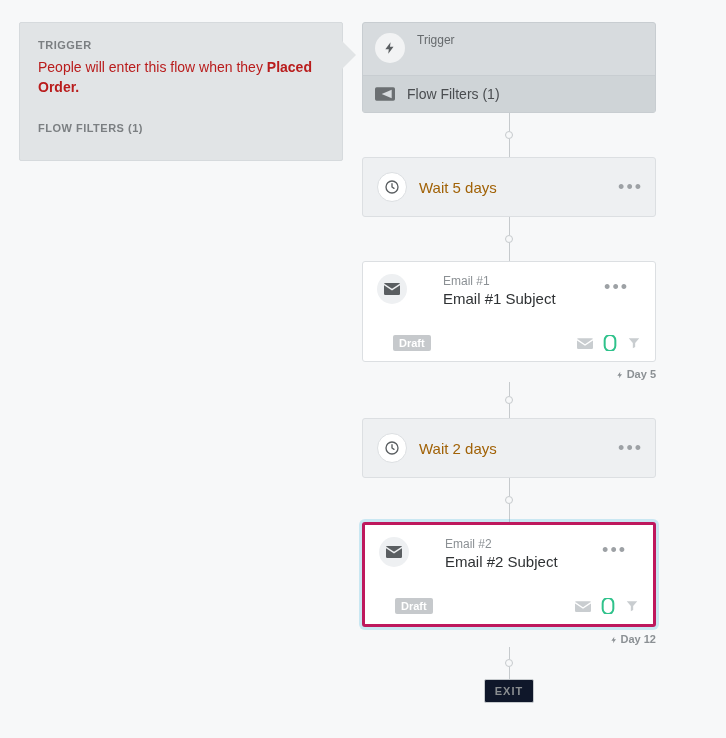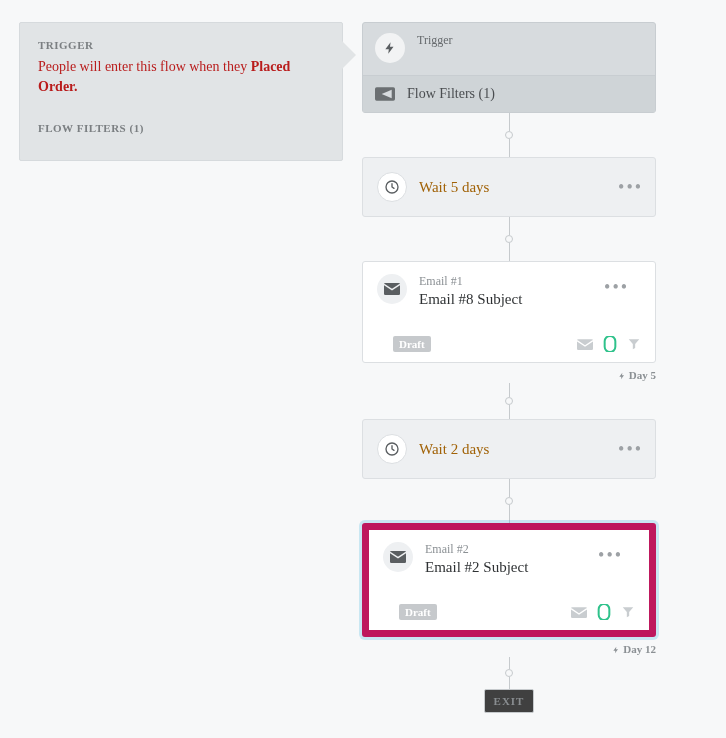--- a/index.html
+++ b/index.html
@@ -9,21 +9,20 @@
     width: 726px;
     height: 738px;
     overflow: hidden;
     font-size: 14px;
     color: #383b3e;
   }
   .canvas {
     position: relative;
     width: 692px;
     height: 738px;
-    font-family: Liberation Serif, serif;
   }
 
   
   .info-panel {
     position: absolute;
     left: 19px;
     top: 22px;
     width: 324px;
     background: #e1e4e6;
     border: 1px solid #d6dadd;
@@ -163,26 +162,27 @@
     line-height: 1;
   }
 
   
   .email-card {
     background: #ffffff;
     border: 1px solid #dcdfe2;
     padding: 12px 14px 10px 14px;
   }
   .email-card.selected {
-    border: 7px solid #be185d;
+    border: 3px solid #be185d;
     box-shadow: 0 0 0 3px rgba(63,180,224,0.25);
   }
   .email-card .ec-header {
     display: flex;
     position: relative;
+    gap: 24px;
   }
   .email-card .icon-circle {
     background: #eef0f2;
   }
   .email-card .ec-labels .eyebrow {
     font-size: 12px;
     color: #8b9094;
   }
   .email-card .ec-labels .subject {
     font-size: 15px;
@@ -221,21 +221,21 @@
     color: #8b9094;
     display: flex;
     align-items: flex-end;
     gap: 3px;
   }
 
   .exit-pill {
     width: 50px;
     margin: 0 auto;
     border: 1px solid #c6cacd;
-    background: #404040;
+    background: #0f172a;
     text-align: center;
     padding: 5px 4px;
     font-size: 11px;
     font-weight: 700;
     letter-spacing: 1px;
     color: #898d90;
     border-radius: 2px;
   }
 
   .svg-ic { display: block; }
@@ -305,21 +305,21 @@
       <div class="card email-card">
         <div class="ec-header">
           <div class="icon-circle">
             <svg class="svg-ic" width="16" height="12" viewBox="0 0 24 18">
                 <rect x="0" y="0" width="24" height="18" rx="2" fill="#5a5e61"></rect>
                 <path d="M0 2l12 8 12-8" fill="none" stroke="#eef0f2" stroke-width="2"></path>
               </svg>
           </div>
           <div class="ec-labels">
             <div class="eyebrow">Email #1</div>
-            <div class="subject">Email #8 Subject</div>
+            <div class="subject">Email #1 Subject</div>
           </div>
           <div class="more-dots">•••</div>
         </div>
         <div class="ec-footer">
           <span class="draft-badge">Draft</span>
           <div class="footer-icons">
             <span>
               <svg class="svg-ic" width="16" height="12" viewBox="0 0 24 18">
                   <rect x="0" y="2" width="24" height="16" rx="2" fill="#c9cdd0"></rect>
                   <path d="M0 4l12 8 12-8" fill="none" stroke="#fff" stroke-width="2"></path>

